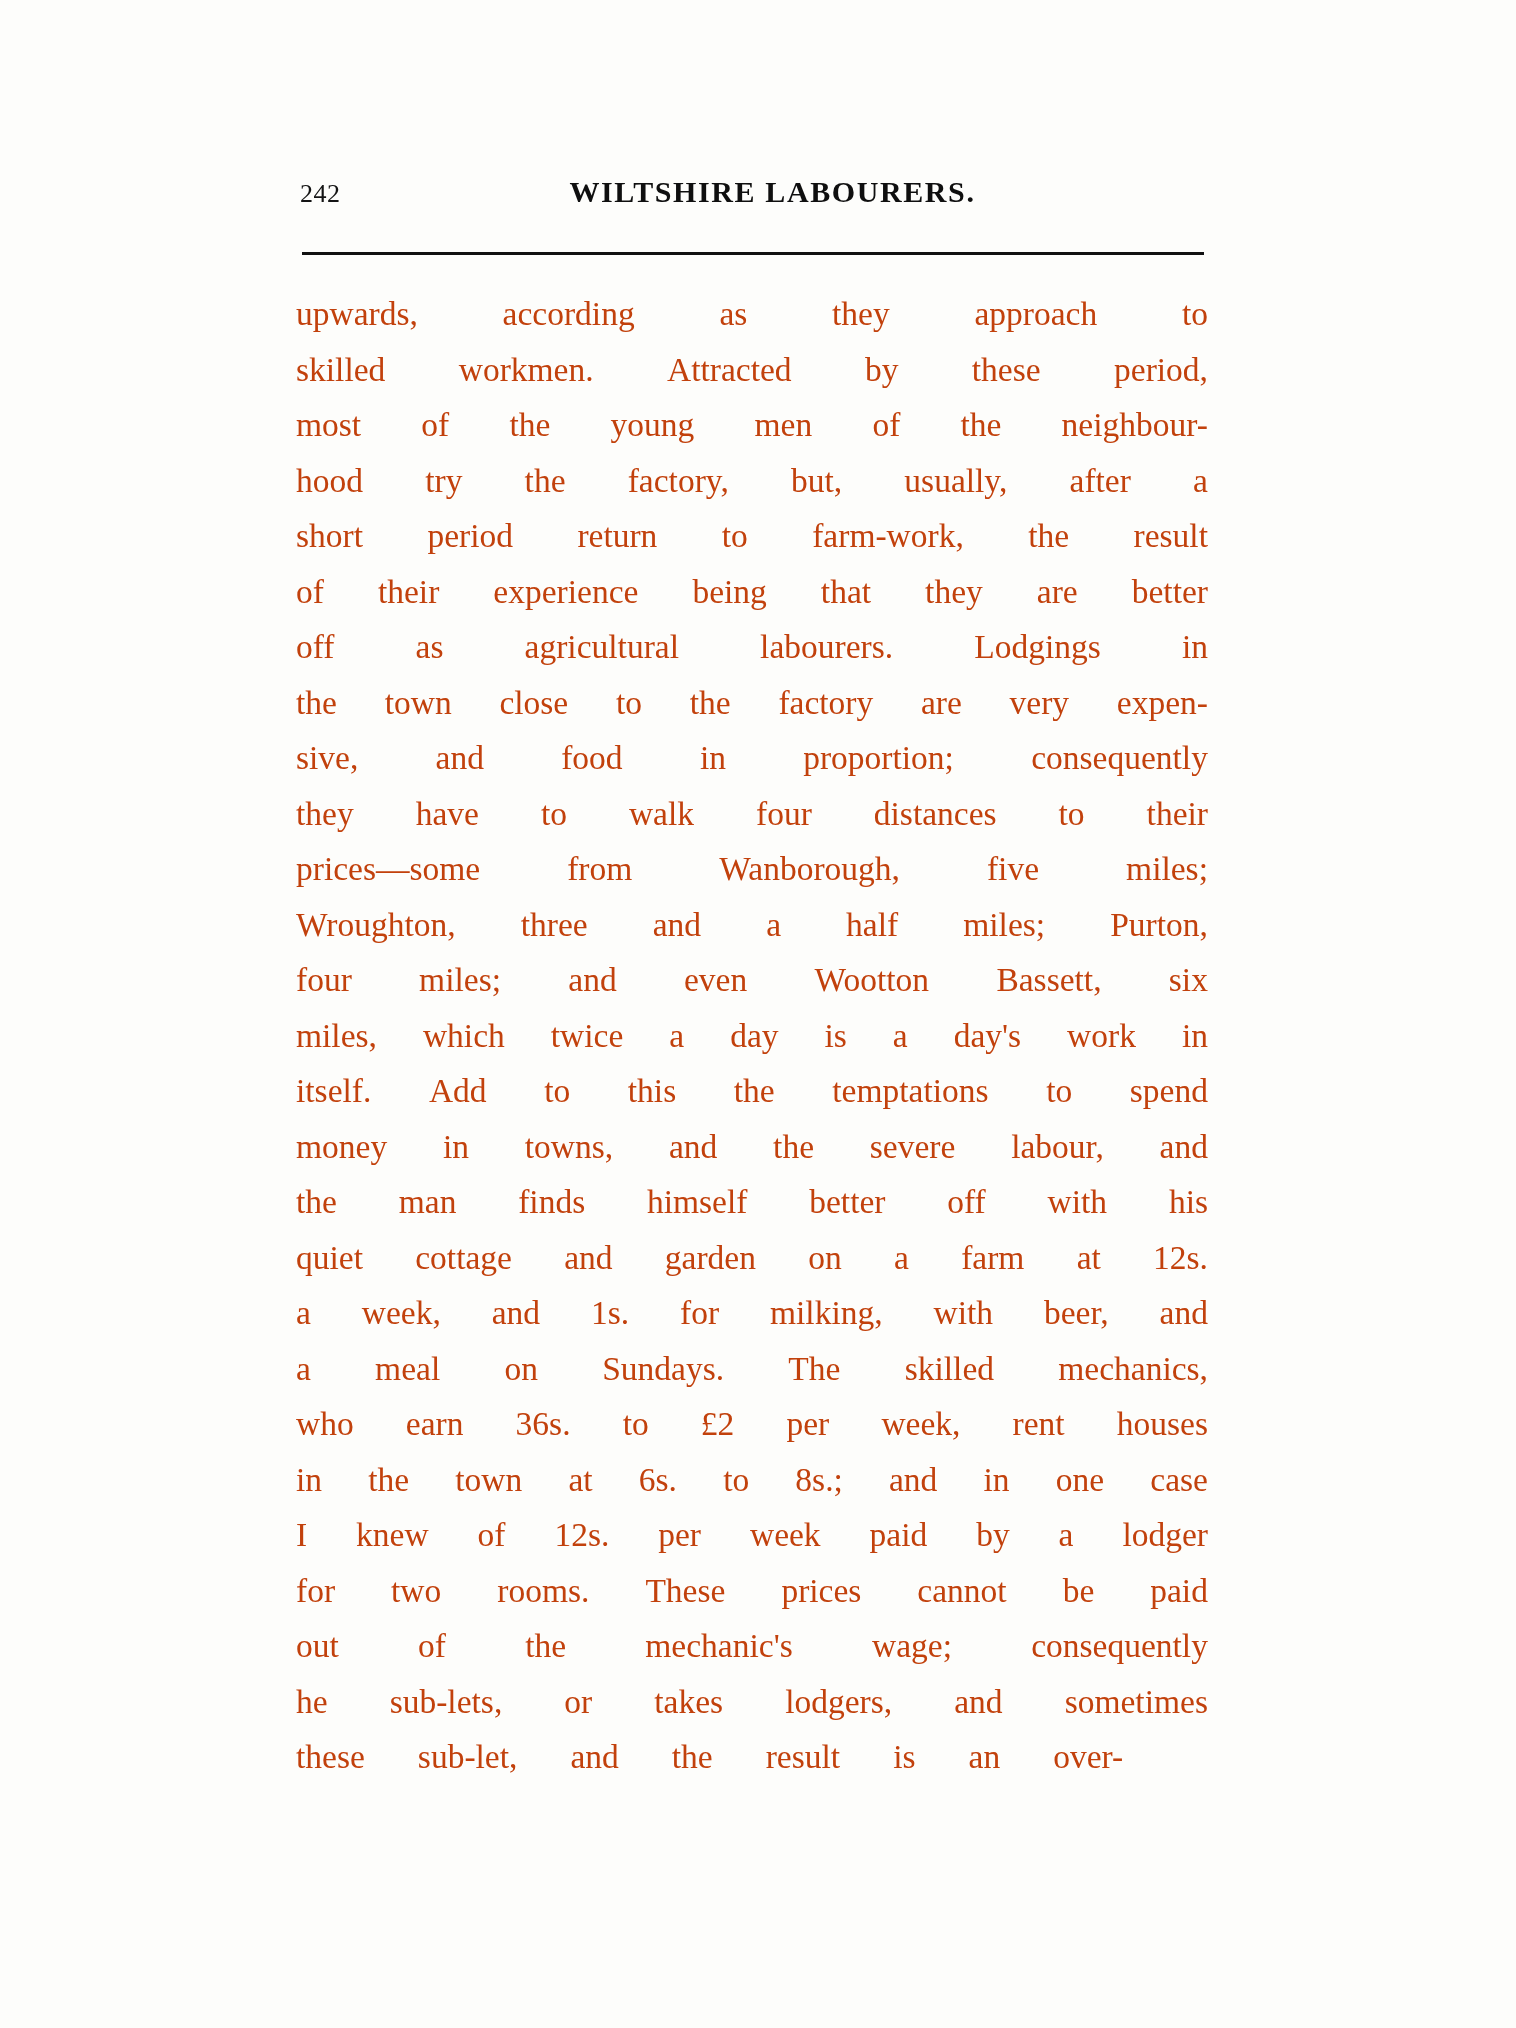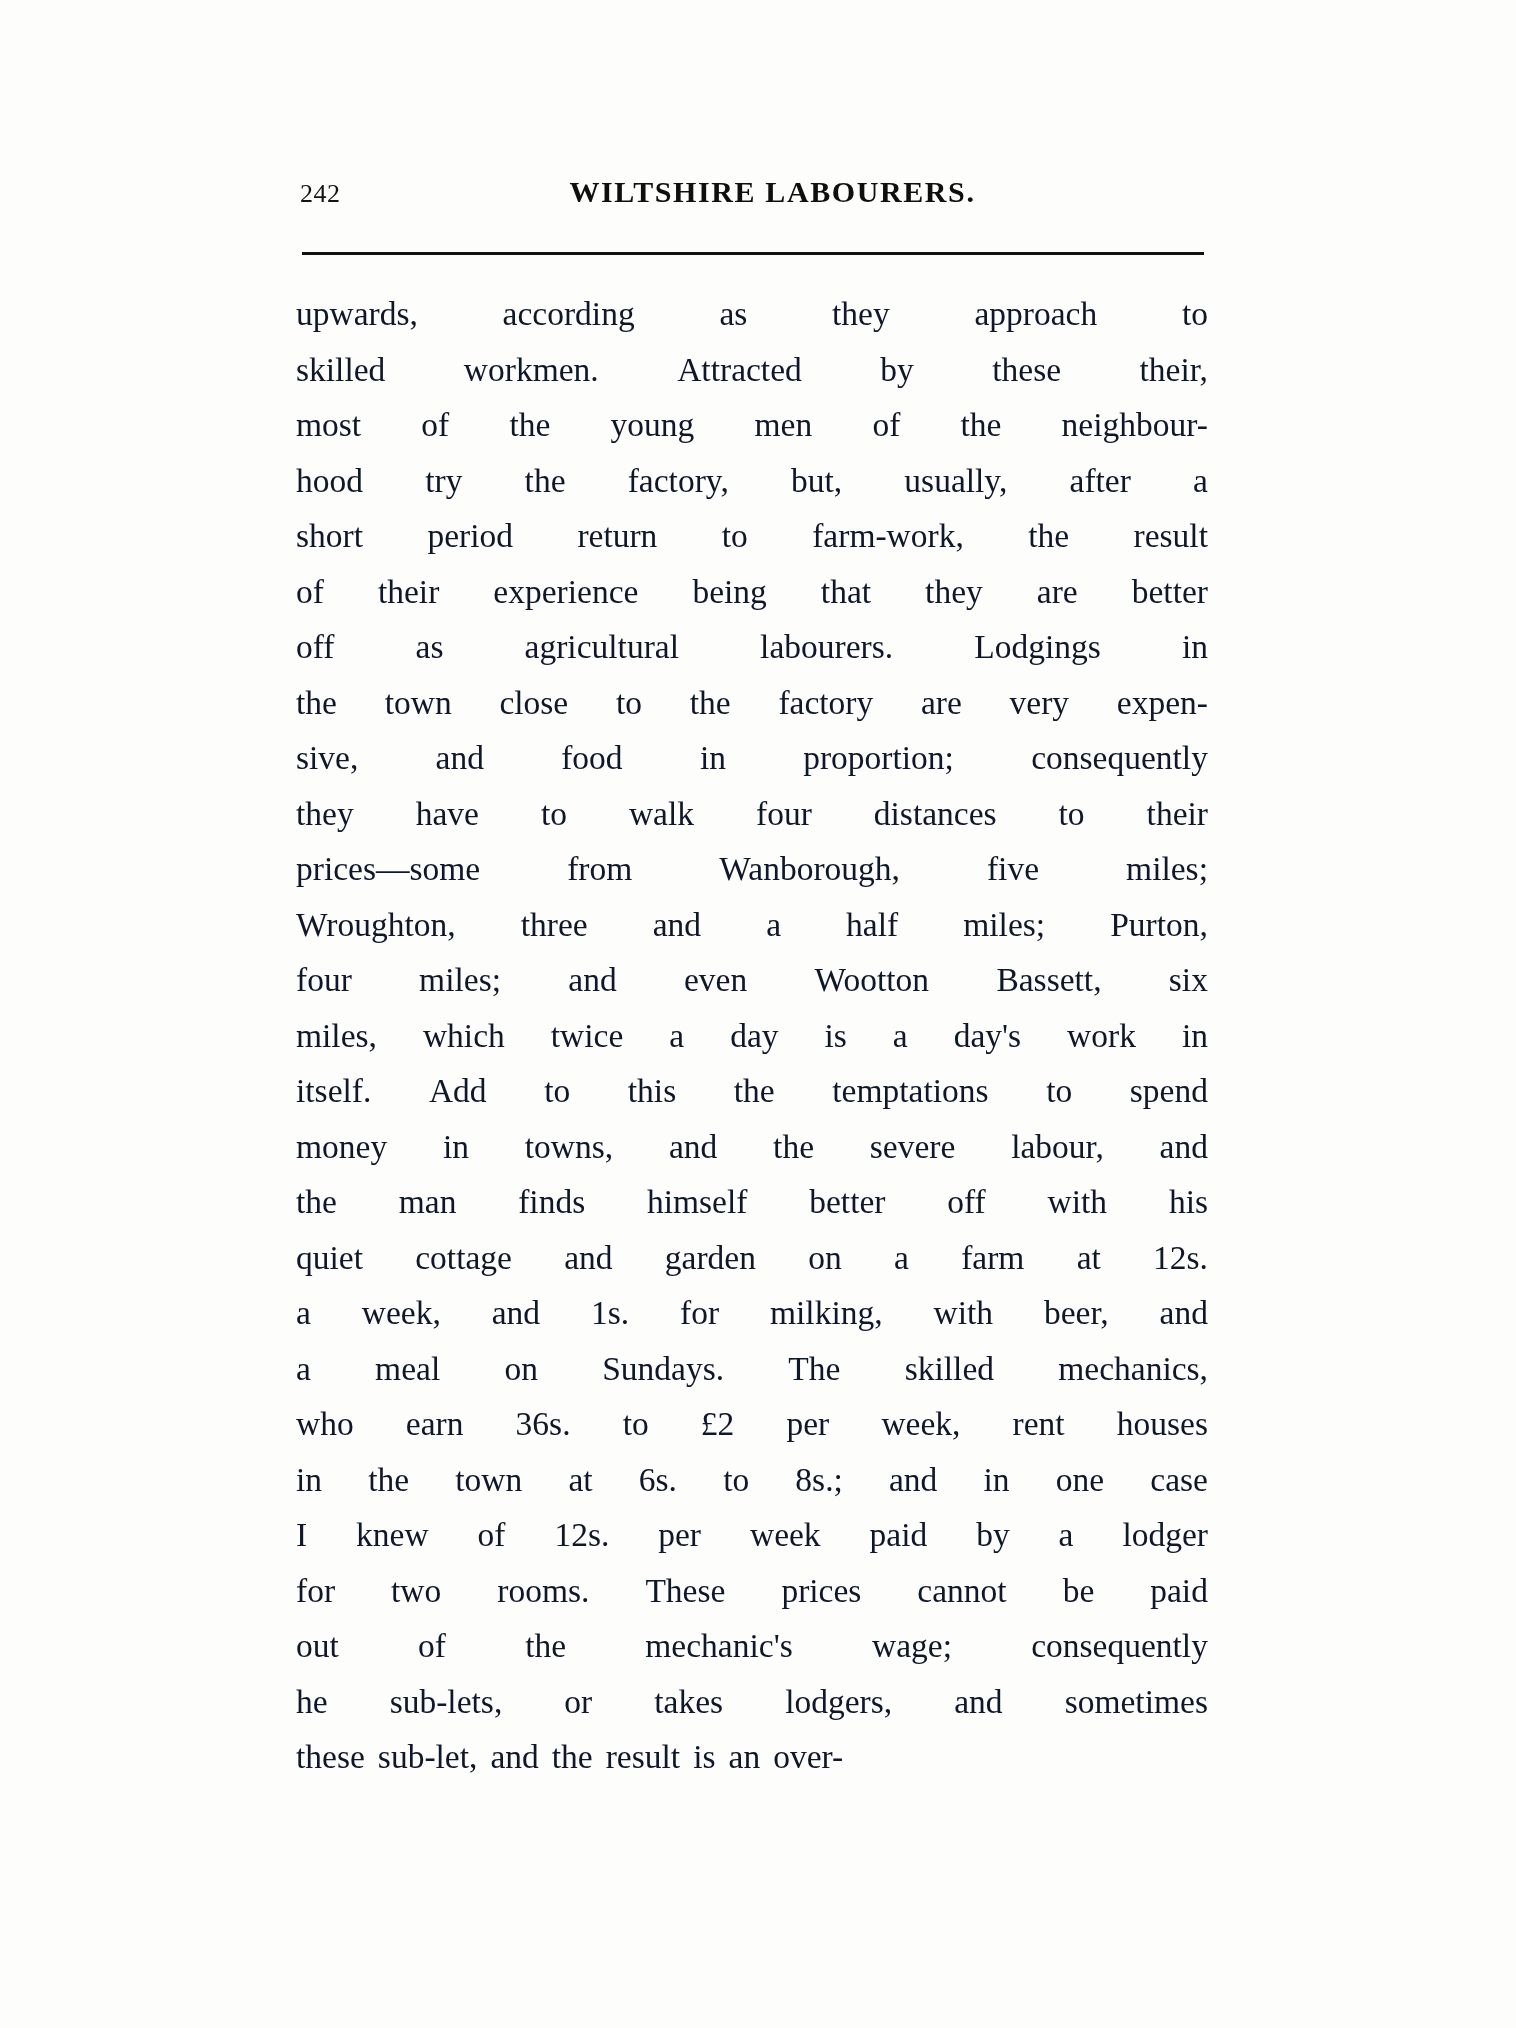--- a/index.html
+++ b/index.html
@@ -55,22 +55,23 @@
     left: 296px;
     top: 286px;
     width: 912px;
   }
   .line {
     display: flex;
     justify-content: space-between;
     font-size: 33.5px;
     line-height: 55.5px;
     height: 55.5px;
-    color: #0f172a;
+    color: #c2410c;
     white-space: nowrap;
+    gap: 40px;
   }
   .line span.w {
     display: inline-block;
   }
   .line.nojust {
     justify-content: flex-start;
   }
   .line.nojust span.w {
     margin-right: 13px;
   }
@@ -95,21 +96,21 @@
         <span class="w">they</span>
         <span class="w">approach</span>
         <span class="w">to</span>
       </div>
       <div class="line">
         <span class="w">skilled</span>
         <span class="w">workmen.</span>
         <span class="w">Attracted</span>
         <span class="w">by</span>
         <span class="w">these</span>
-        <span class="w">their,</span>
+        <span class="w">period,</span>
       </div>
       <div class="line">
         <span class="w">most</span>
         <span class="w">of</span>
         <span class="w">the</span>
         <span class="w">young</span>
         <span class="w">men</span>
         <span class="w">of</span>
         <span class="w">the</span>
         <span class="w">neighbour-</span>

